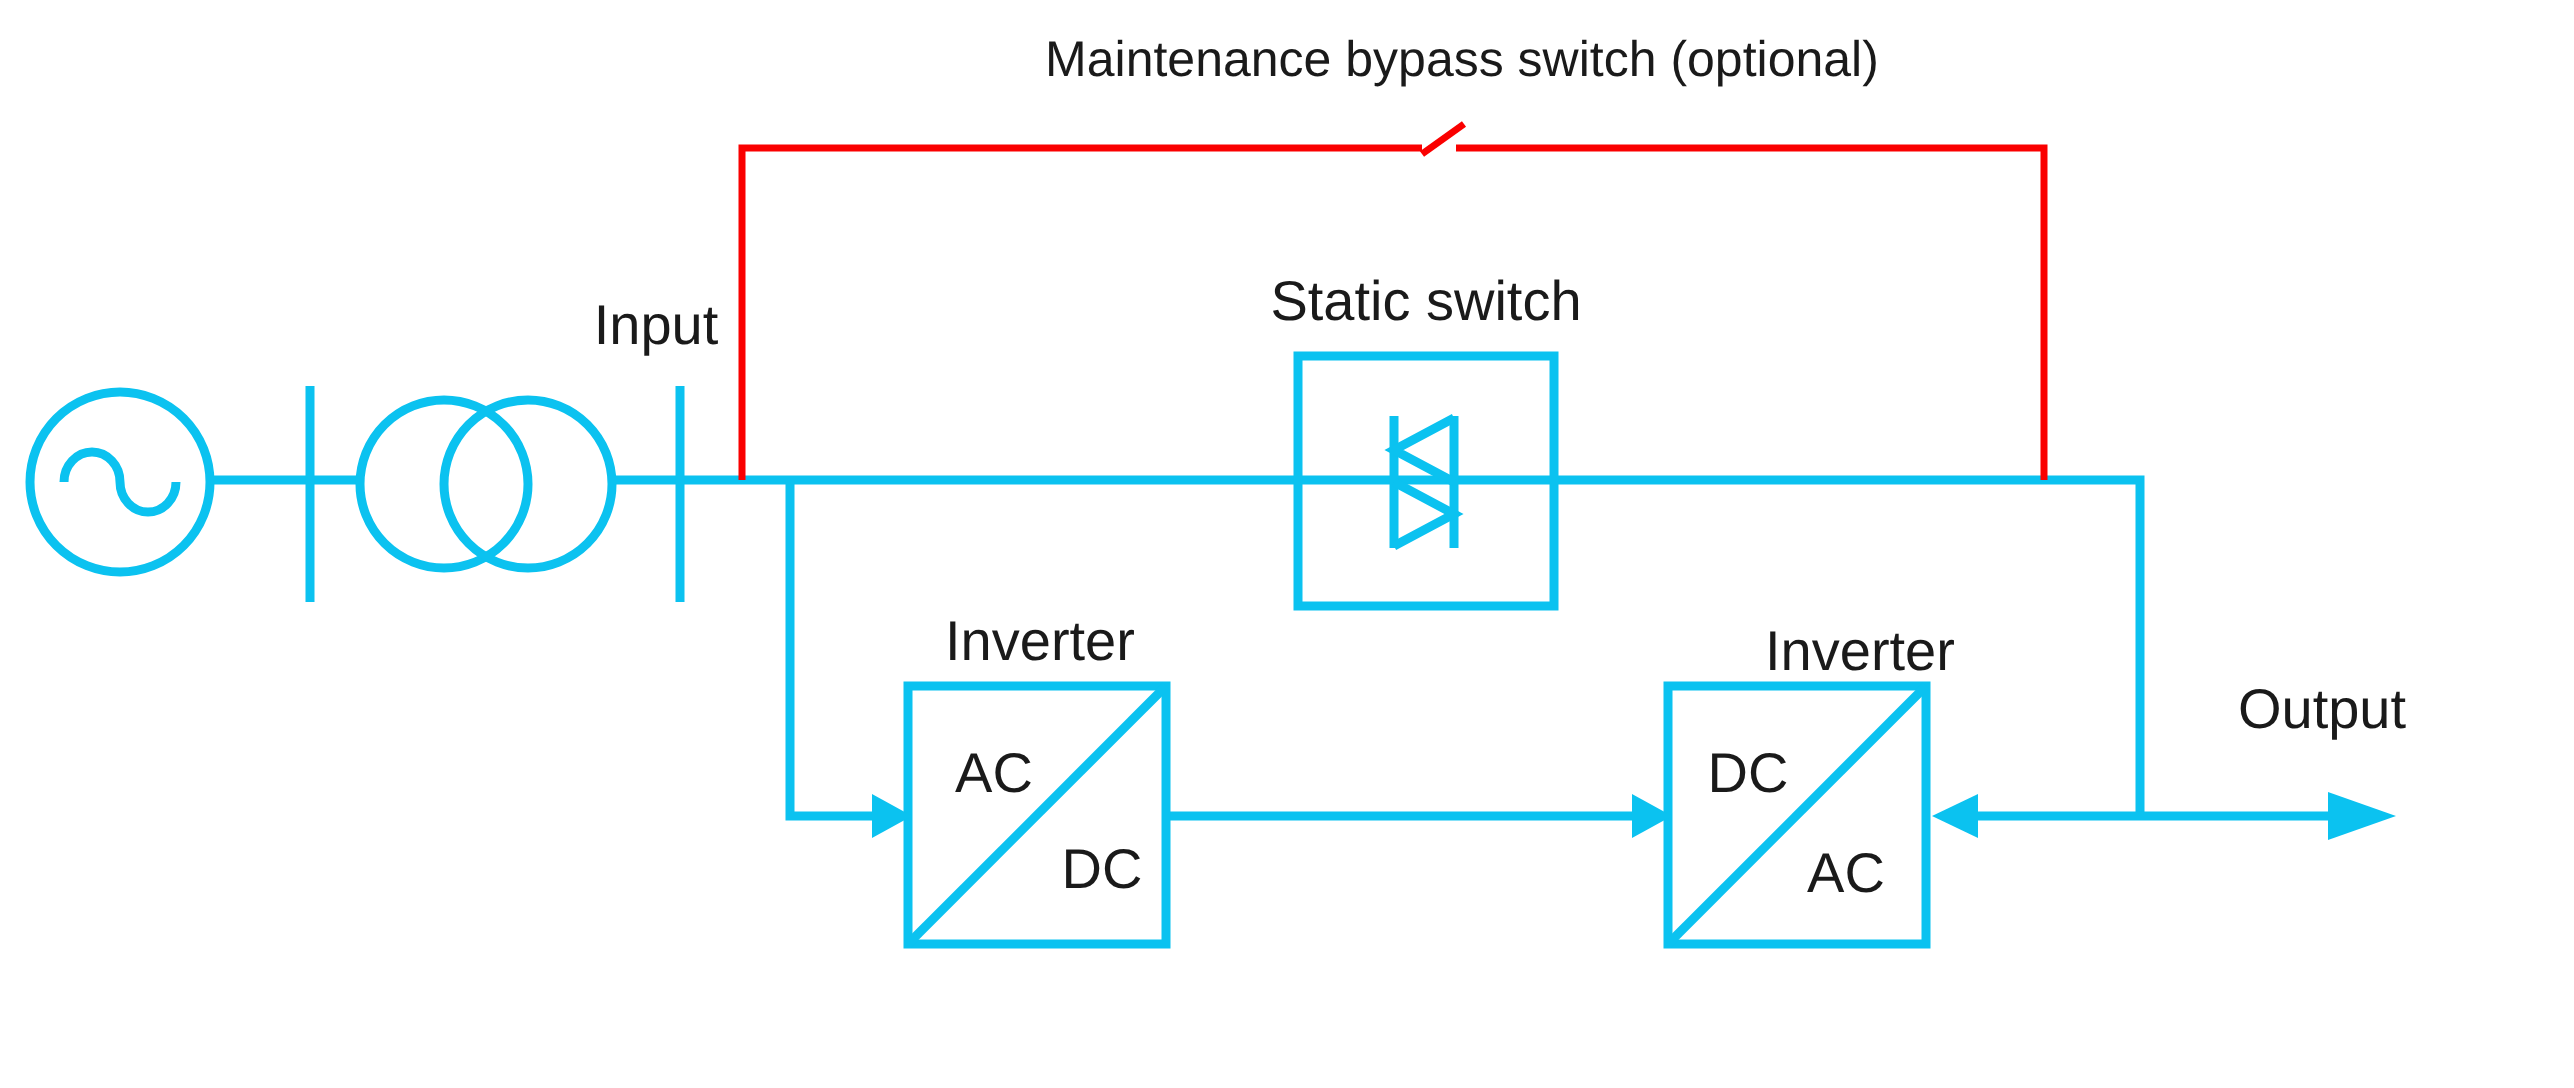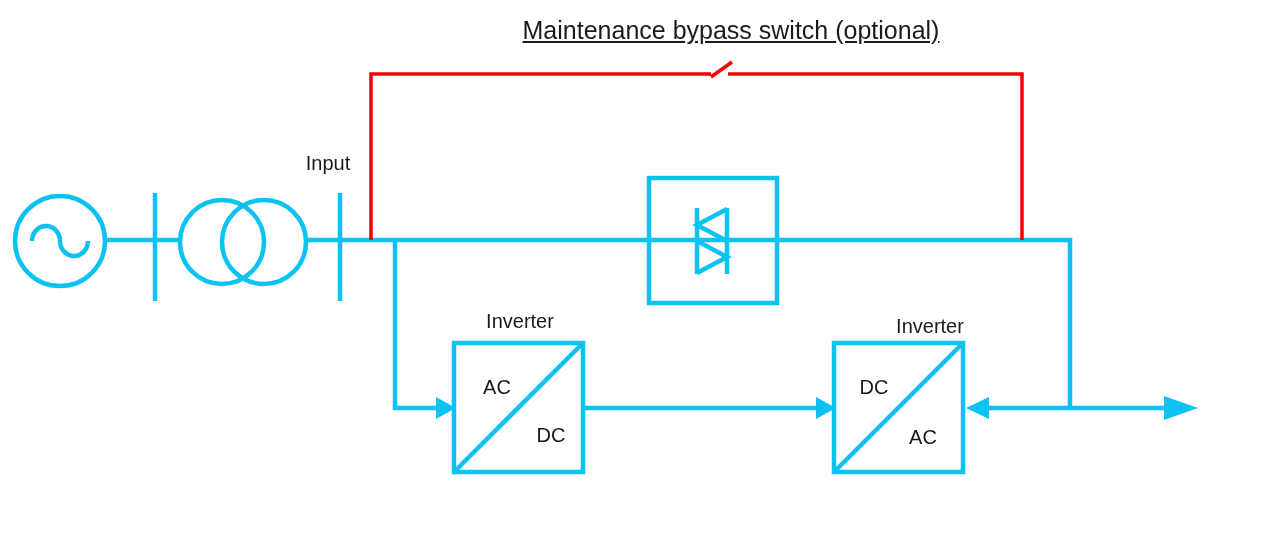--- a/index.html
+++ b/index.html
@@ -16,21 +16,21 @@
     overflow: hidden;
   }
   .canvas svg {
     position: absolute;
     top: 0;
     left: 0;
   }
   .lbl {
     position: absolute;
     color: var(--text, #1a1a1a);
-    font-size: 20px;
+    font-size: 28px;
     line-height: 28px;
     text-align: center;
     white-space: nowrap;
     user-select: none;
   }
   .lbl.title { font-size: 25px; }
   .cyan-stroke {
     stroke: var(--line, #0bc2f0);
     stroke-width: 4.5;
     fill: none;
@@ -92,29 +92,31 @@
     </g>
 
     <g>
       <path class="red-stroke" d="M371 240 V74 H711"></path>
       <path class="red-stroke" d="M711 77 L732 62"></path>
       <path class="red-stroke" d="M728 74 H1022 V240"></path>
     </g>
 
   </svg>
 
-  <div class="lbl title" style="left:515px; top:16px; width:432px;text-decoration:underline;">Maintenance bypass switch (optional)</div>
+  <div class="lbl title" style="left:515px; top:16px; width:432px;">Maintenance bypass switch (optional)</div>
 
   <div class="lbl" style="left:288px; top:149px; width:80px;">Input</div>
 
+  <div class="lbl" style="left:633px; top:137px; width:160px;">Static switch</div>
 
   <div class="lbl" style="left:460px; top:307px; width:120px;">Inverter</div>
 
   <div class="lbl" style="left:870px; top:312px; width:120px;">Inverter</div>
 
+  <div class="lbl" style="left:1101px; top:341px; width:120px;">Output</div>
 
   <div class="lbl" style="left:457px; top:373px; width:80px;">AC</div>
 
   <div class="lbl" style="left:511px; top:421px; width:80px;">DC</div>
 
   <div class="lbl" style="left:834px; top:373px; width:80px;">DC</div>
 
   <div class="lbl" style="left:883px; top:423px; width:80px;">AC</div>
 
 </div>

